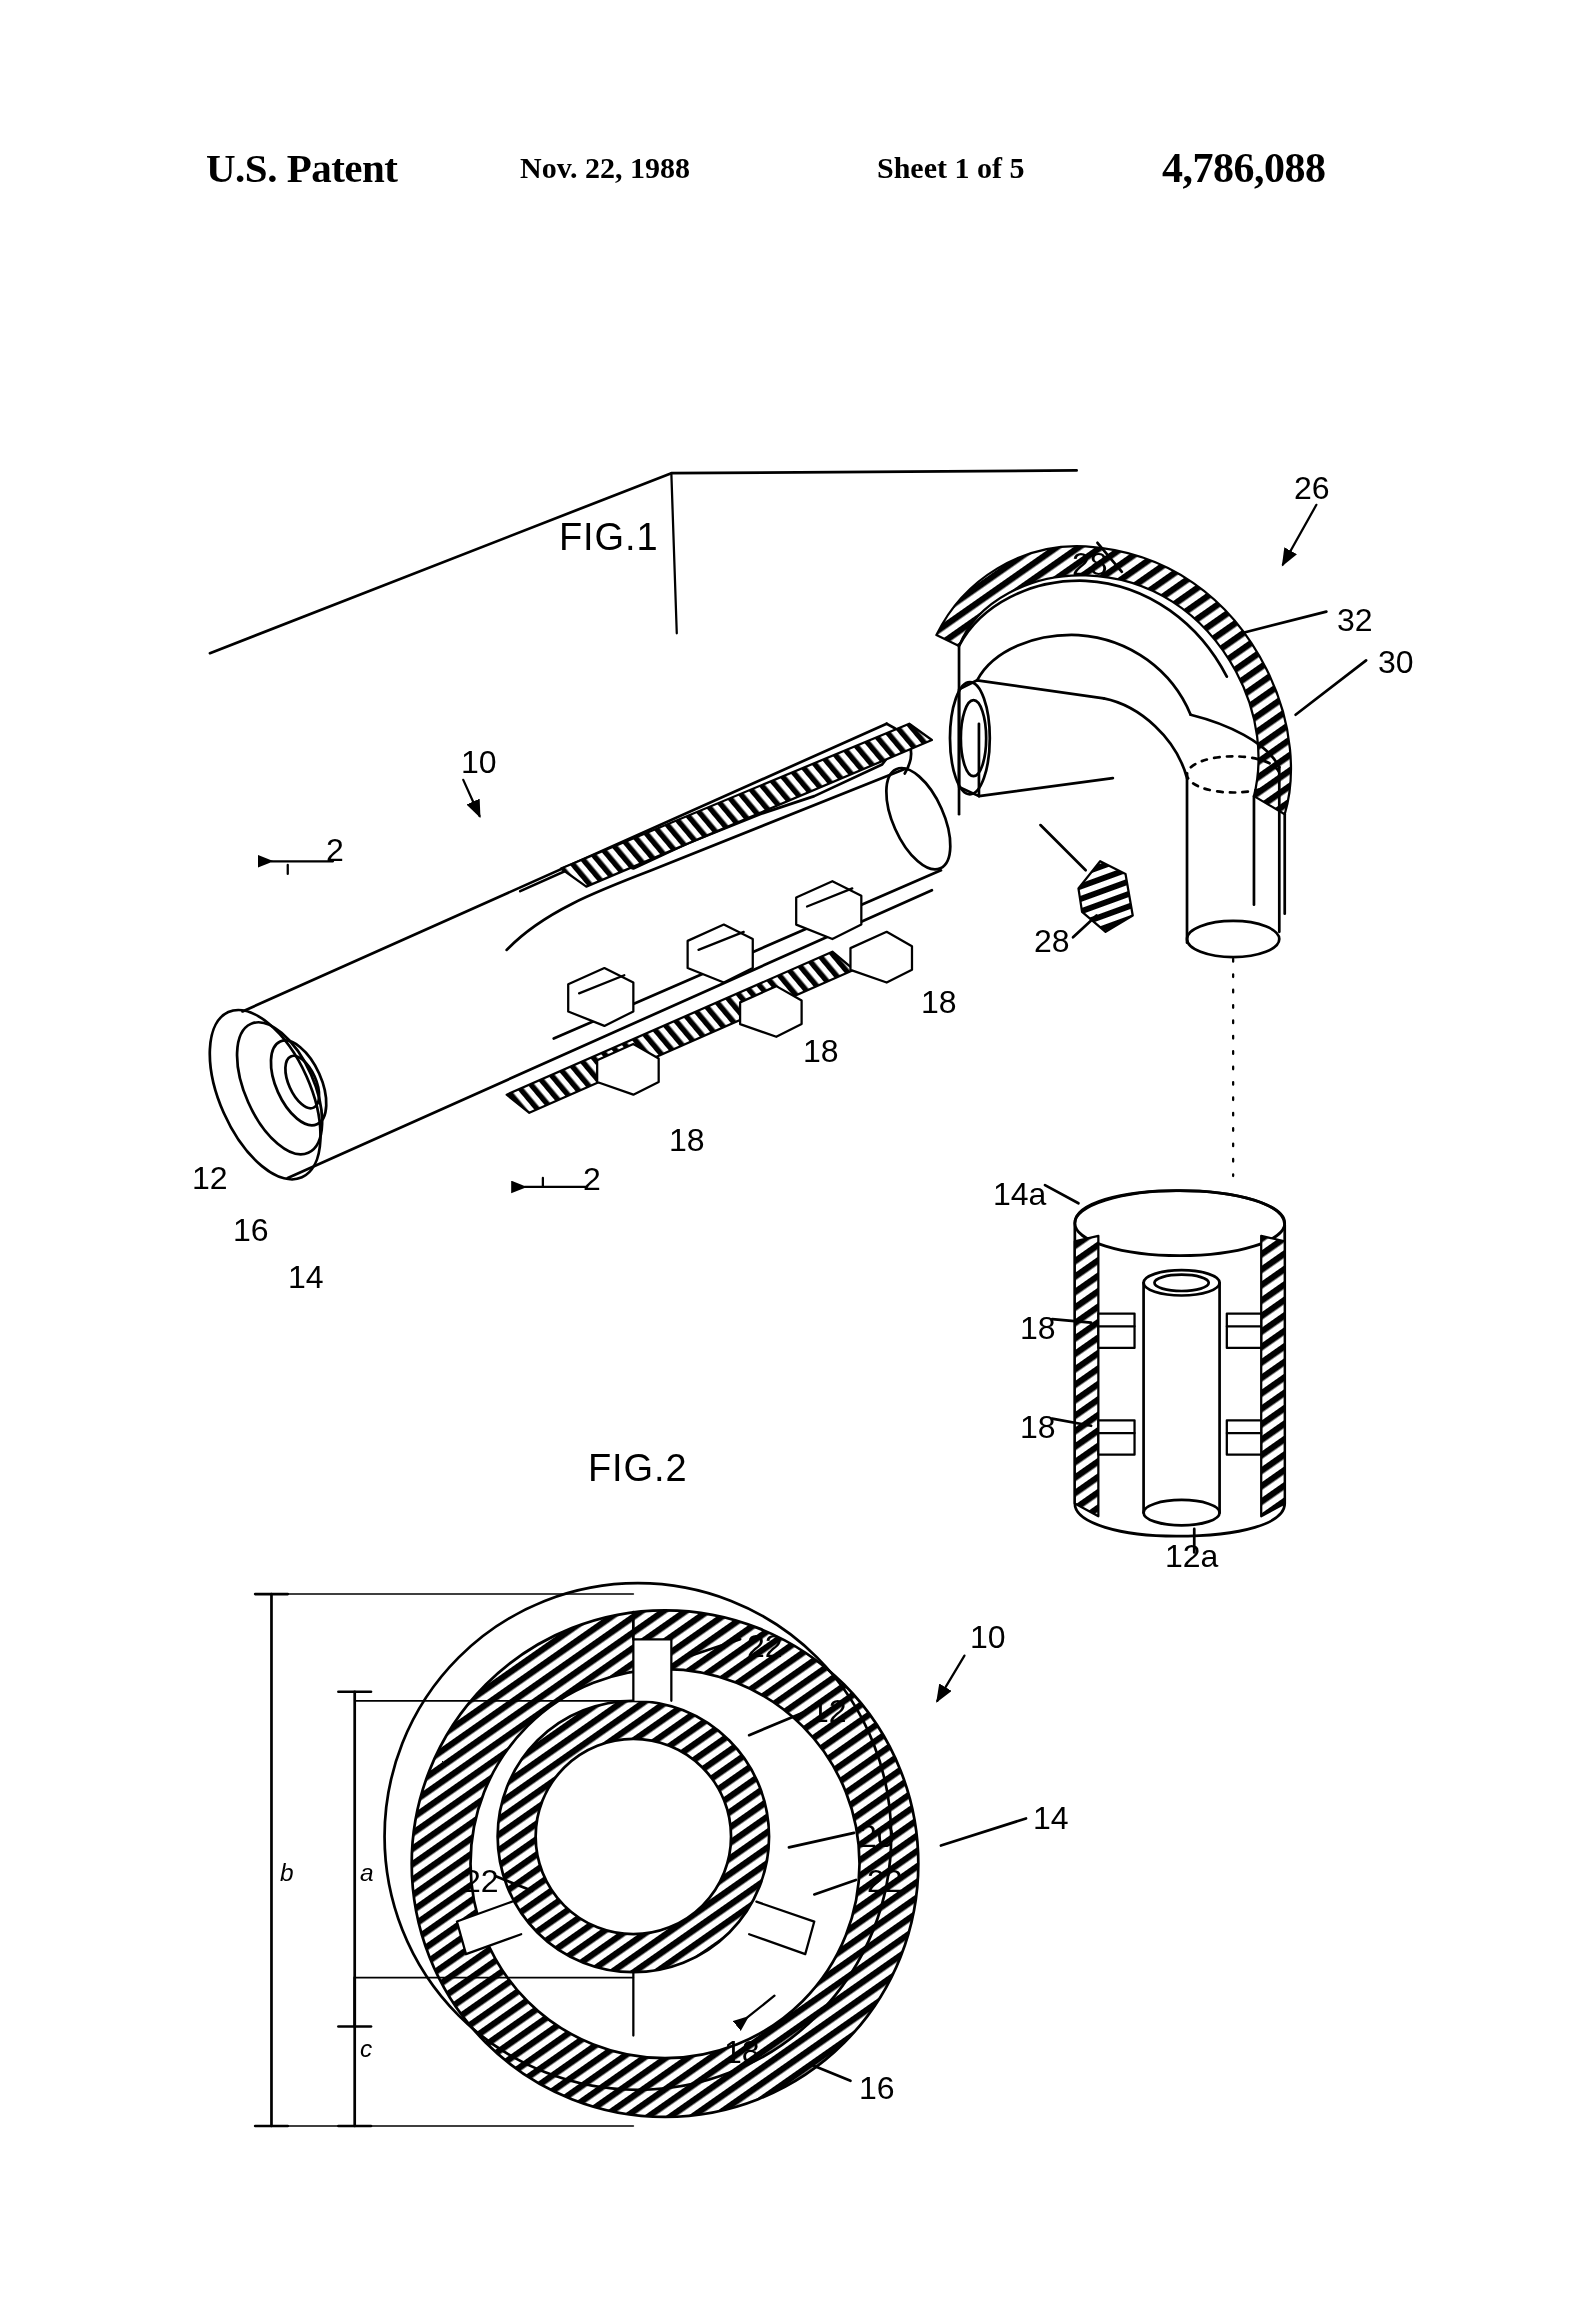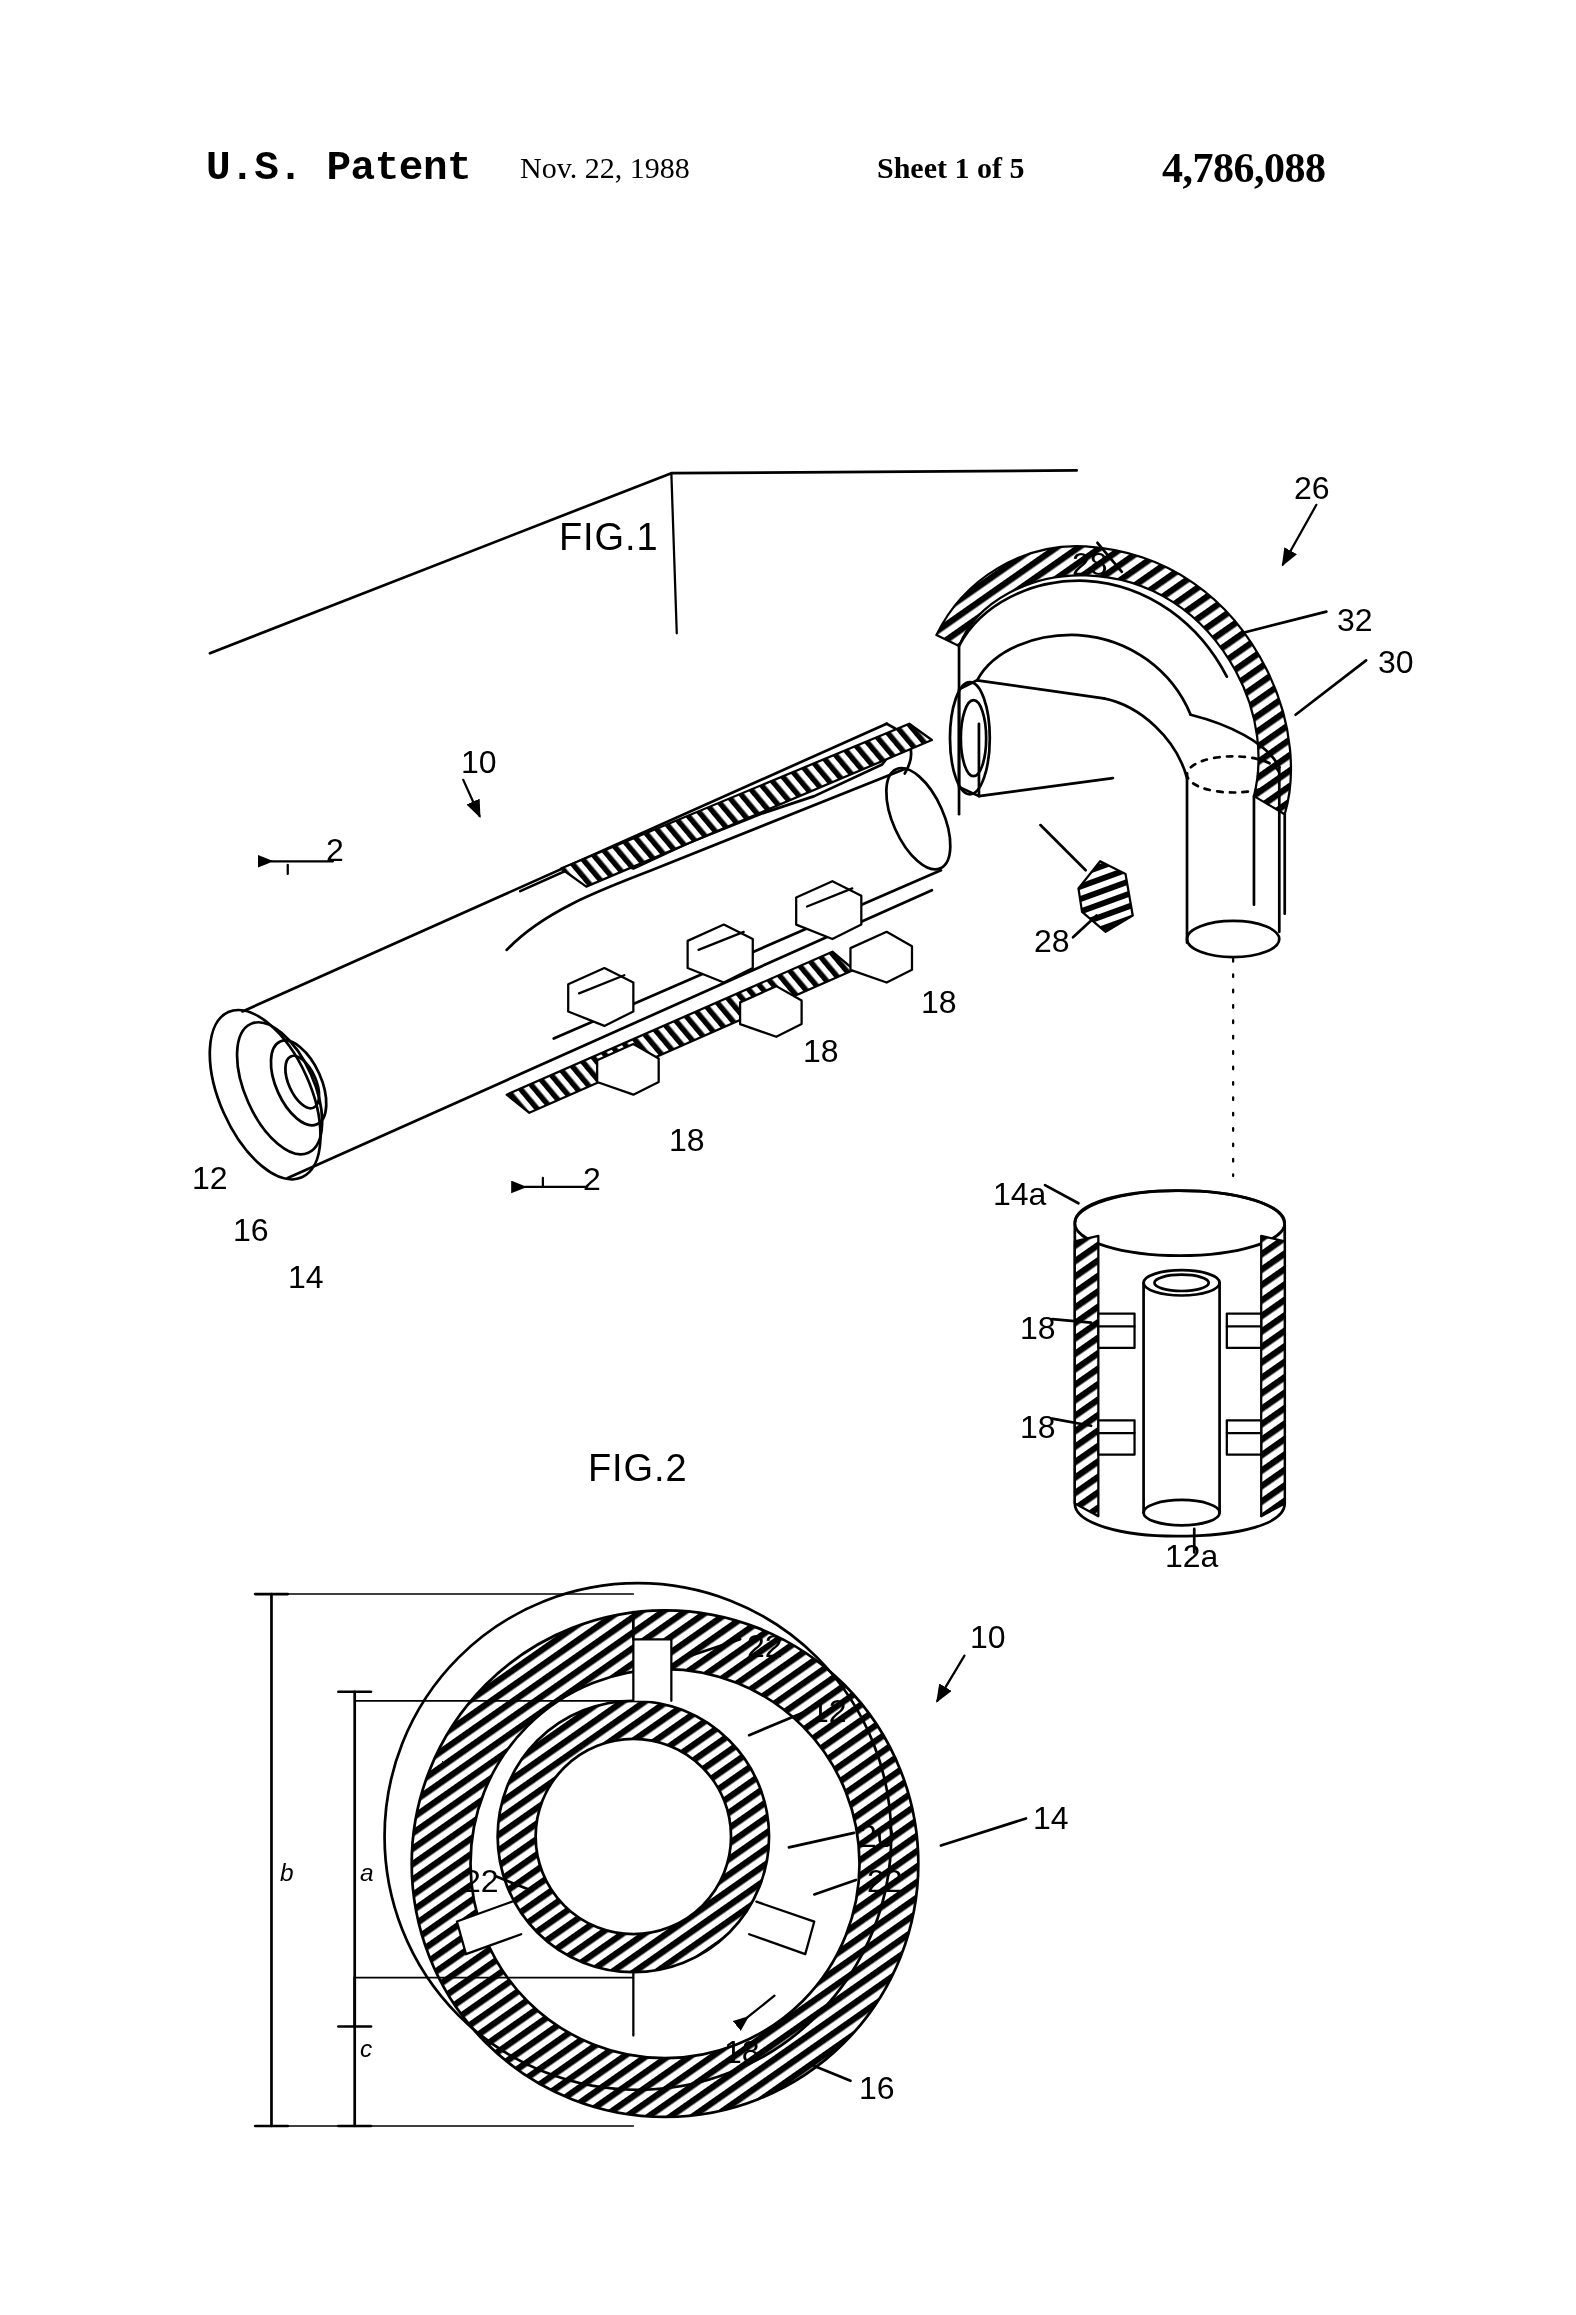--- a/index.html
+++ b/index.html
@@ -22,31 +22,31 @@
     top: 136px;
     left: 0;
     width: 1577px;
     height: 63px;
     display: flex;
     align-items: center;
   }
   .hdr-office {
     position: absolute;
     left: 206px;
-    font-family: Liberation Mono, monospace;
+    font-family: Liberation Serif, serif;
     font-weight: bold;
     font-size: 41px;
     letter-spacing: -0.5px;
     white-space: nowrap;
   }
   .hdr-date {
     position: absolute;
     left: 520px;
     font-family: "Liberation Serif", serif;
-    font-weight: normal;
+    font-weight: bold;
     font-size: 30px;
     white-space: nowrap;
   }
   .hdr-sheet {
     position: absolute;
     left: 867px;
     font-family: "Liberation Serif", serif;
     font-weight: bold;
     font-size: 30px;
     white-space: nowrap;

